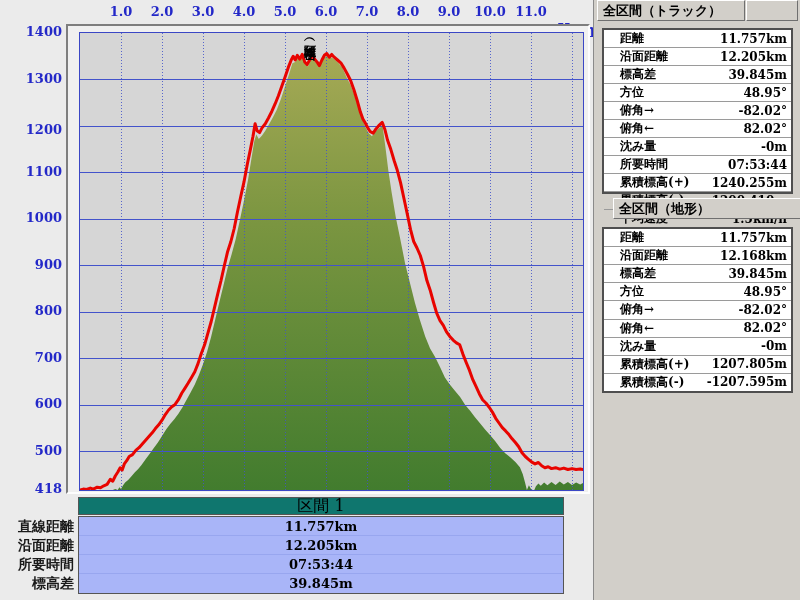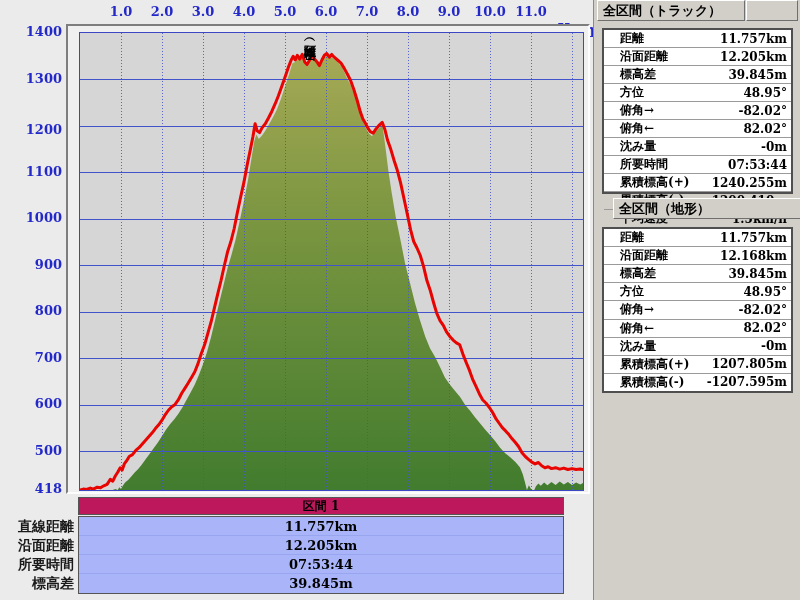--- a/index.html
+++ b/index.html
@@ -16,22 +16,22 @@
     background:#f0f0f0;border:2px solid;border-color:#7e7e7e #fdfdfd #fdfdfd #7e7e7e;}
   .plot{position:absolute;left:79px;top:32px;width:503px;height:457px;
     border:1px solid #3b47c5;background:#d6d6d6;overflow:hidden;}
   .plot svg{display:block;}
   .peak-label{position:absolute;left:223px;top:1px;writing-mode:vertical-rl;
     font-size:12px;font-weight:bold;color:#000;line-height:14px;letter-spacing:1px;z-index:5;}
   
   .sec-label{position:absolute;width:74px;text-align:right;font-size:14px;
     font-weight:bold;color:#1a1a1a;height:17px;line-height:17px;}
   .sec-header{position:absolute;left:78px;top:497px;width:484px;height:16px;
-    background:#be185d;border:1px solid #555;text-align:center;
-    font-size:12px;font-weight:bold;line-height:16px;color:#000;}
+    background:#0f766e;border:1px solid #555;text-align:center;
+    font-size:16px;font-weight:normal;line-height:16px;color:#000;}
   .sec-values{position:absolute;left:78px;top:516px;width:484px;height:76px;
     background:#a9b5f8;border:1px solid #555;}
   .sec-row{height:19px;line-height:19px;text-align:center;font-size:13px;
     font-weight:bold;color:#000;border-bottom:1px solid #98a6ef;box-sizing:border-box;}
   .sec-row:last-child{border-bottom:none;}
   
   .right-pane{position:absolute;left:593px;top:0;width:207px;height:600px;
     background:#d2cfc9;border-left:1px solid #8a8a8a;box-sizing:border-box;}
   .panel-header{position:absolute;height:21px;background:#d2cfc9;
     border:1px solid;border-color:#ffffff #6f6f6f #6f6f6f #ffffff;

